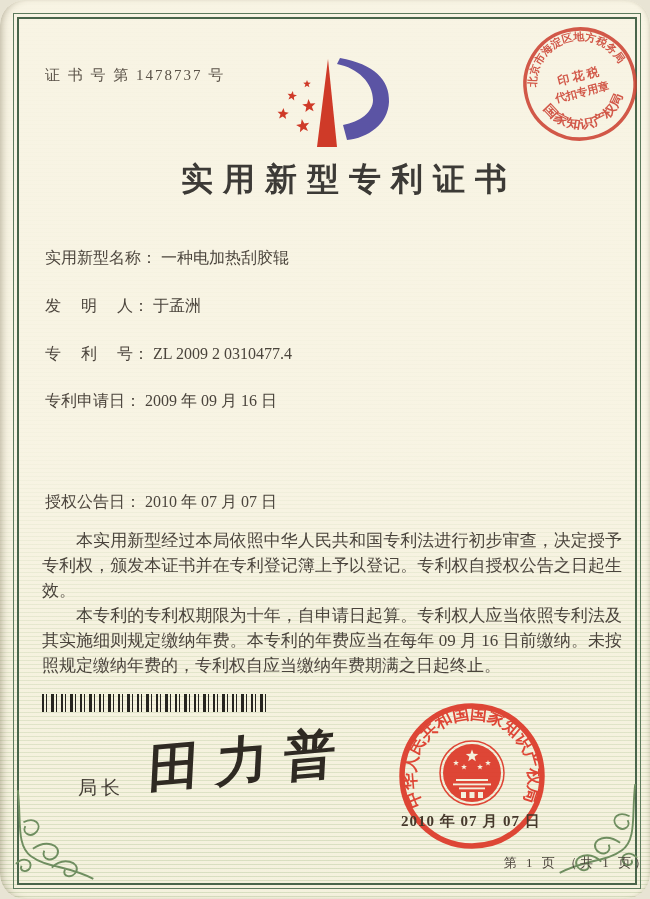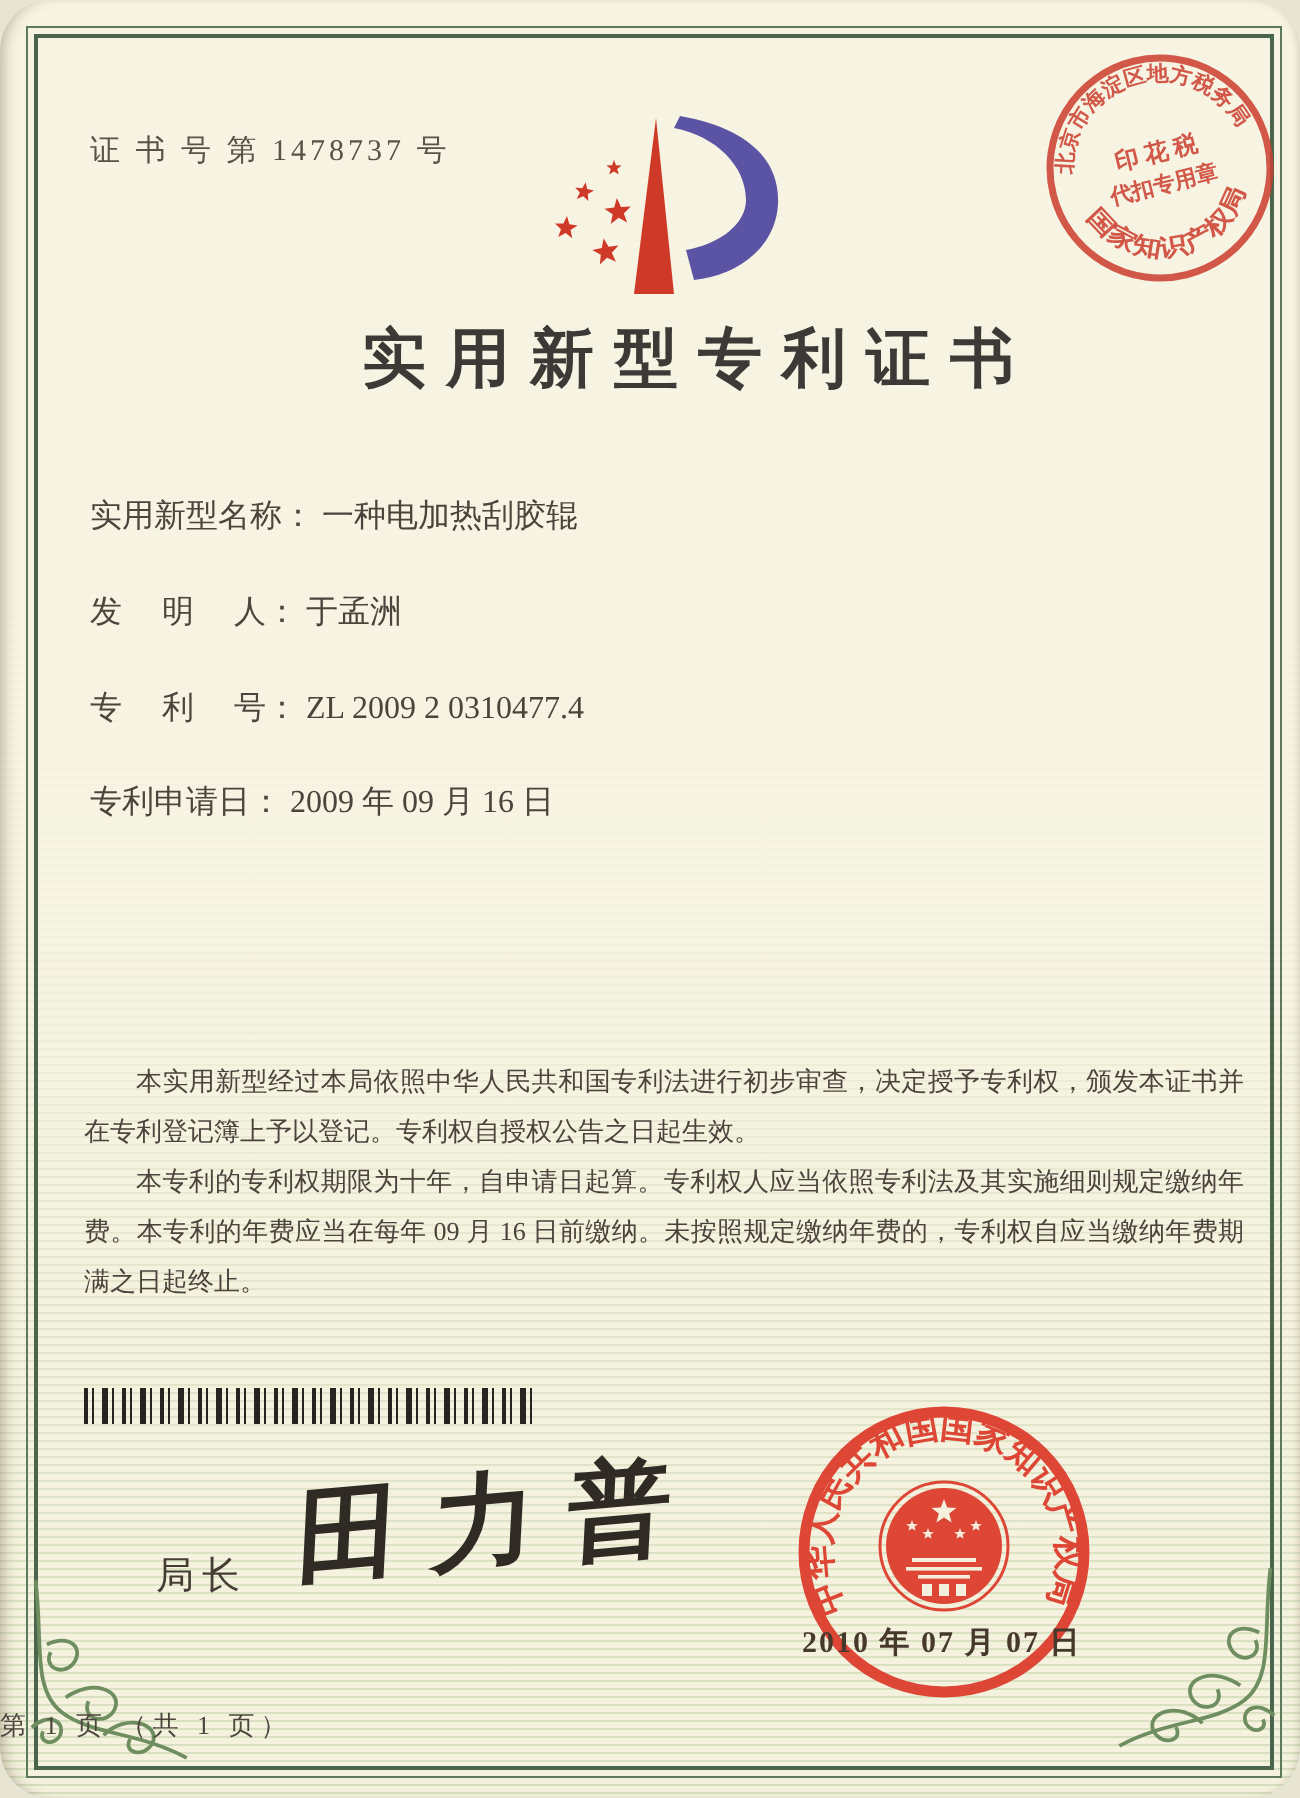--- a/index.html
+++ b/index.html
@@ -17,37 +17,37 @@
   .frame-inner{position:absolute;left:3px;top:3px;right:3px;bottom:3px;border:2px solid #49654b;}
   .cert-no{position:absolute;left:45px;top:66px;font-size:15px;color:#5a5248;letter-spacing:2px;}
   .logo{position:absolute;left:252px;top:54px;}
   .stamp{position:absolute;left:520px;top:24px;transform:rotate(-14deg);opacity:.88;}
   .title{position:absolute;left:0;top:158px;width:100%;text-align:center;font-size:32px;font-weight:bold;
          color:#3c3a36;letter-spacing:10px;margin-left:24px;}
   .field{position:absolute;left:45px;font-size:16px;color:#4c453d;white-space:nowrap;}
   .field .lab{color:#4c453d;}
   .field .val{margin-left:4px;color:#4a443c;}
   .f0{top:248px}.f1{top:296px}.f2{top:344px}.f3{top:391px}.f4{top:438px}.f5{top:492px}
-  .legal{position:absolute;left:42px;top:528px;width:580px;font-size:13px;line-height:25px;
+  .legal{position:absolute;left:42px;top:528px;width:580px;font-size:17px;line-height:25px;
          color:#4a443c;text-align:justify;}
   .legal p{margin:0;text-indent:2em;}
   .barcode{position:absolute;left:42px;top:694px;width:228px;height:18px;
     background:
       repeating-linear-gradient(90deg,#26241f 0 2px,rgba(0,0,0,0) 2px 4px,#26241f 4px 5px,rgba(0,0,0,0) 5px 9px,#26241f 9px 12px,rgba(0,0,0,0) 12px 14px,#26241f 14px 15px,rgba(0,0,0,0) 15px 19px);
   }
   .director{position:absolute;left:78px;top:775px;font-size:19px;color:#433d34;letter-spacing:4px;}
   .sig-name{position:absolute;left:148px;top:726px;font-size:52px;font-weight:bold;color:#2f2a23;
             letter-spacing:16px;transform:rotate(-5deg) skewX(-8deg);white-space:nowrap;}
   .seal{position:absolute;left:397px;top:701px;opacity:.93;}
   .seal-date{position:absolute;left:401px;top:812px;font-size:15px;color:#46392c;letter-spacing:1px;
              font-weight:bold;white-space:nowrap;}
   .flourish{position:absolute;}
   .fl-left{left:14px;top:788px;}
   .fl-right{right:11px;top:782px;transform:scaleX(-1);}
-  .footer{position:absolute;left:0;top:854px;width:100%;text-align:left;font-size:13px;
+  .footer{position:absolute;left:0;top:854px;width:100%;text-align:right;font-size:13px;
           color:#4c453d;letter-spacing:3px;}
 </style>
 <title>实用新型专利证书</title></head>
 <body>
 
 <div class="page">
   <div class="frame-outer">
     <div class="frame-inner"></div>
   </div>
 
@@ -80,20 +80,21 @@
     <path d="M88,4 C122,10 138,26 137,48 C136,70 116,84 95,86 L91,71 C108,68 121,58 121,46 C121,29 106,14 85,10 Z" fill="#5b54a4"></path>
     <polygon points="76,5 85,93 65,93" fill="#cf3a28"></polygon>
   </svg>
 
   <div class="title">实用新型专利证书</div>
 
   <div class="field f1"><span class="lab">发　 明　 人：</span><span class="val">于孟洲</span></div>
   <div class="field f0"><span class="lab">实用新型名称：</span><span class="val">一种电加热刮胶辊</span></div>
   <div class="field f2"><span class="lab">专　 利　 号：</span><span class="val">ZL 2009 2 0310477.4</span></div>
   <div class="field f3"><span class="lab">专利申请日：</span><span class="val">2009 年 09 月 16 日</span></div>
+  <div class="field f5"><span class="lab">授权公告日：</span><span class="val">2010 年 07 月 07 日</span></div>
 
   <div class="legal">
     <p>本实用新型经过本局依照中华人民共和国专利法进行初步审查，决定授予专利权，颁发本证书并在专利登记簿上予以登记。专利权自授权公告之日起生效。</p>
     <p>本专利的专利权期限为十年，自申请日起算。专利权人应当依照专利法及其实施细则规定缴纳年费。本专利的年费应当在每年 09 月 16 日前缴纳。未按照规定缴纳年费的，专利权自应当缴纳年费期满之日起终止。</p>
   </div>
 
   <div class="barcode"></div>
 
   <div class="director">局长</div>
   <div class="sig-name">田力普</div>

